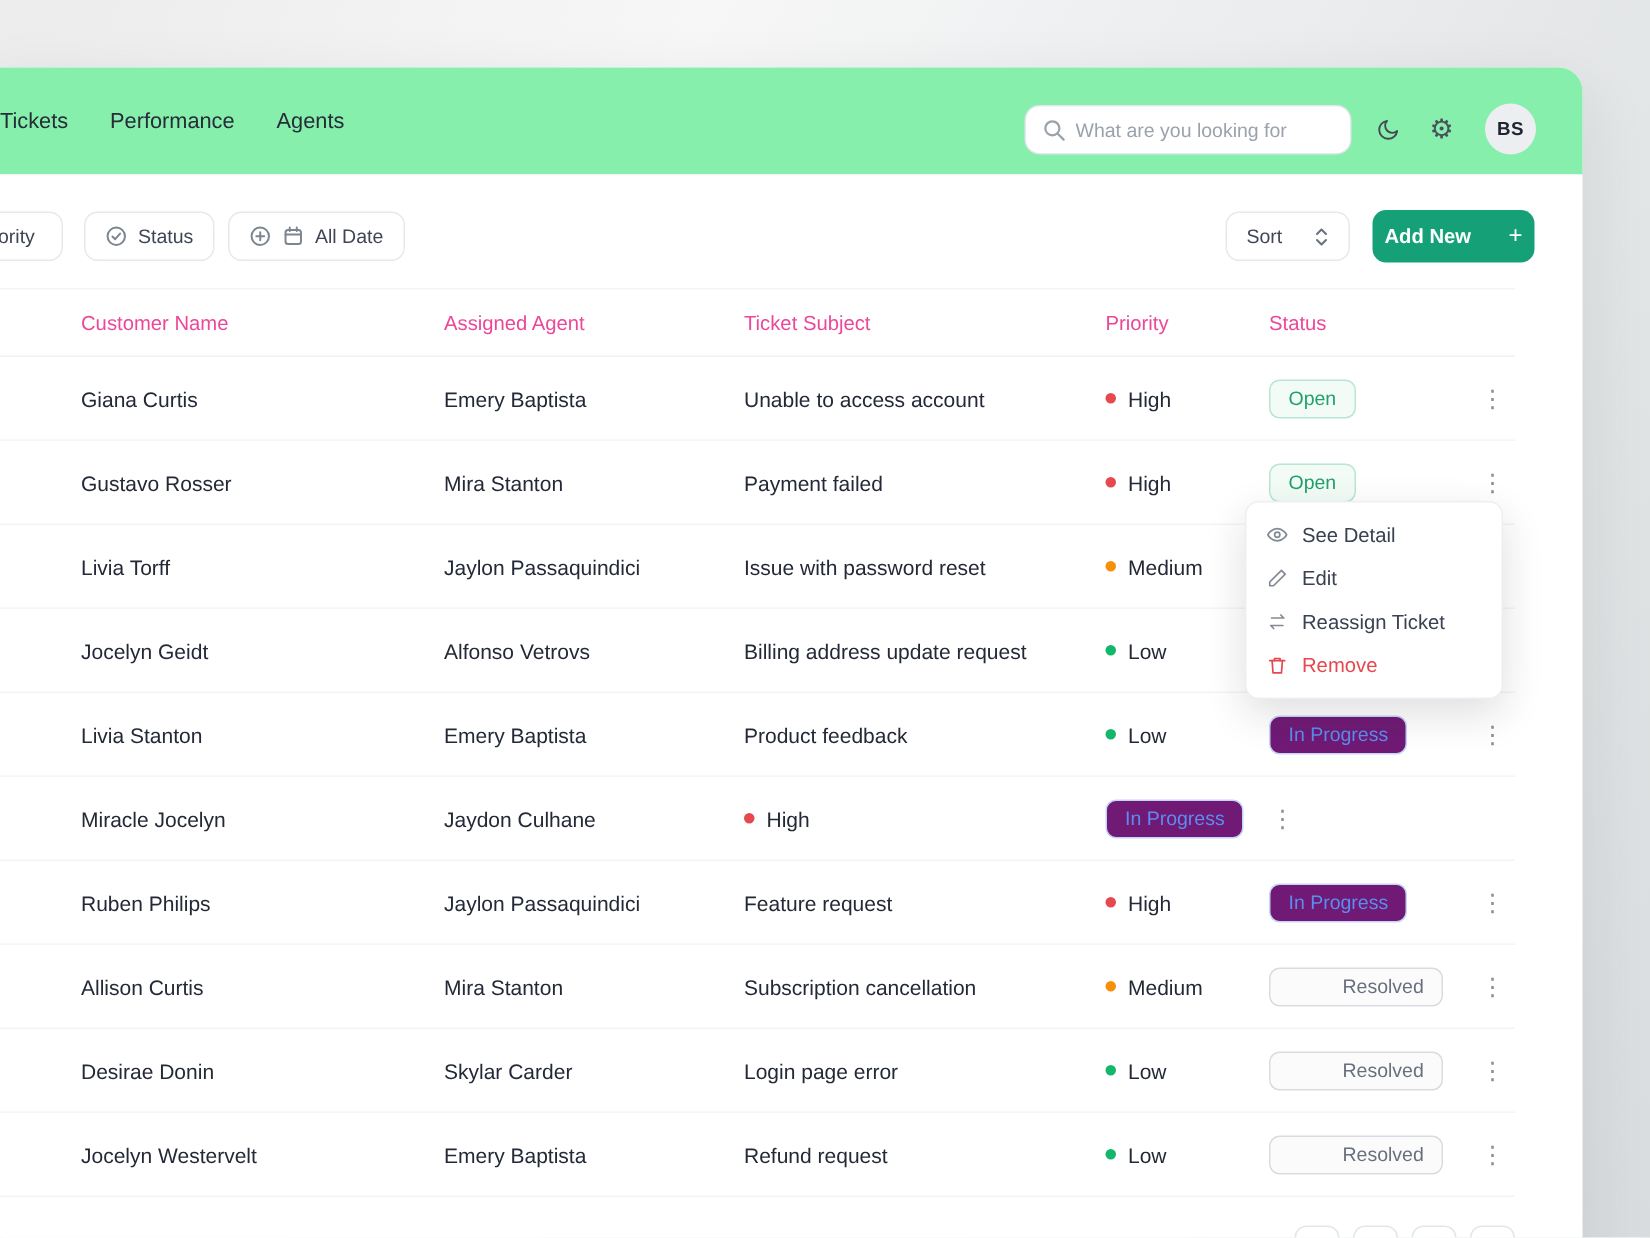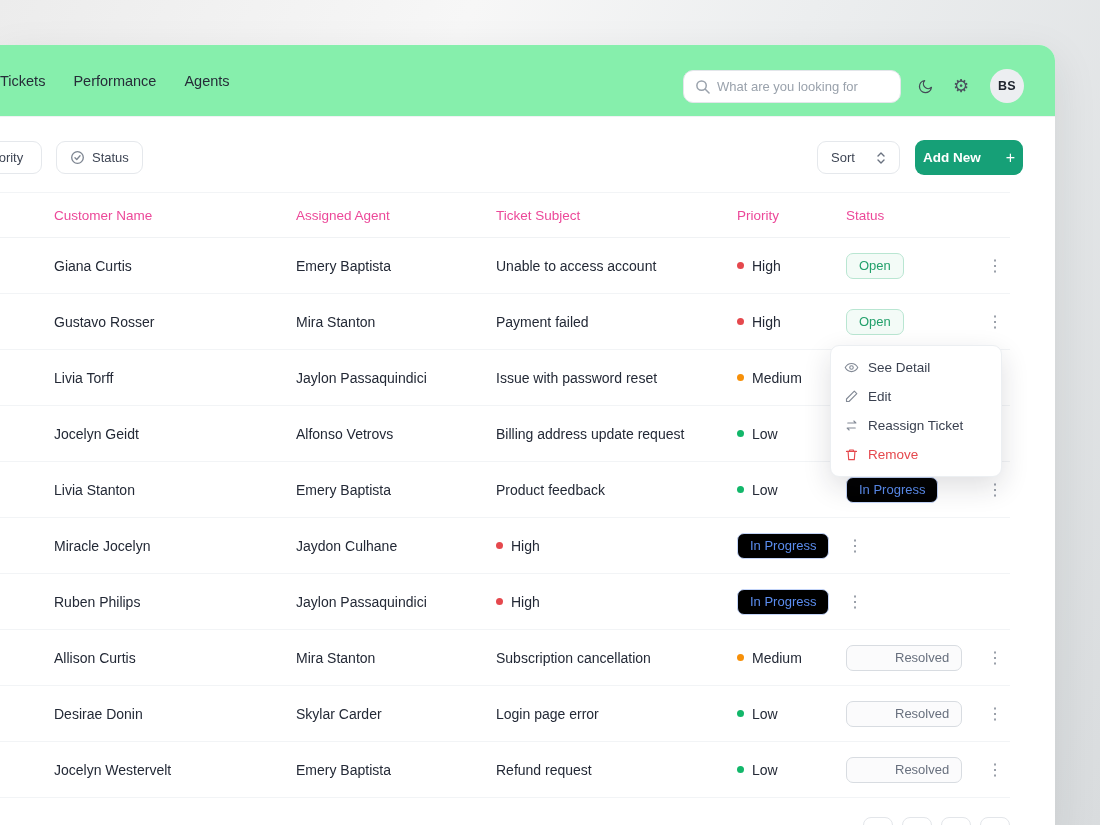--- a/index.html
+++ b/index.html
@@ -72,26 +72,26 @@
   .priority-cell { display:flex; align-items:center; }
   .dot { width:7px; height:7px; border-radius:50%; display:inline-block; margin-right:8px; }
   .dot-high   { background:#e5484d; }
   .dot-medium { background:#f79009; }
   .dot-low    { background:#12b76a; }
   .badge {
     display:inline-flex; align-items:center; height:26px; padding:0 12px;
     border-radius:7px; font-size:13px; border:1px solid; width:max-content;
   }
   .badge-open       { color:#22a06b; border-color:#b9e6d2; background:#f3fbf7; }
-  .badge-inprogress { color:#5b8def; border-color:#c3d4f8; background:#000000; }
+  .badge-inprogress { color:#5b8def; border-color:#c3d4f8; background:#701a75; }
   .badge-resolved   { color:#68707e; border-color:#d8dce1; background:#fbfbfc;padding-left:48px; }
   .kebab { color:#878e99; font-size:16px; cursor:pointer; width:18px; text-align:center; user-select:none; }
   
   .menu {
-    position:absolute; left:830px; top:300px; width:172px; background:#fff;
+    position:absolute; left:830px; top:289px; width:172px; background:#fff;
     border:1px solid #eceff2; border-radius:9px; padding:7px 0; z-index:5;
     box-shadow:0 10px 28px rgba(25,30,40,.14);
   }
   .menu-item { display:flex; align-items:center; gap:9px; height:29px; padding:0 13px;
     font-size:13.5px; color:#3a4150; cursor:pointer; }
   .menu-item svg { color:#838a96; flex:0 0 auto; }
   .menu-item.danger { color:#e5484d; }
   .menu-item.danger svg { color:#e5484d; }
   
   .pagination {
@@ -137,20 +137,31 @@
   </div>
 
   <div class="pill pill-status">
     <svg width="15" height="15" viewBox="0 0 16 16" fill="none" stroke="#7d8591" stroke-width="1.4" stroke-linecap="round" stroke-linejoin="round">
       <circle cx="8" cy="8" r="6.2"></circle>
         <path d="M5.3 8.2l1.9 1.9 3.5-4"></path>
     </svg>
     <span>Status</span>
   </div>
 
+  <div class="pill pill-date">
+    <svg width="15" height="15" viewBox="0 0 16 16" fill="none" stroke="#7d8591" stroke-width="1.4" stroke-linecap="round">
+      <circle cx="8" cy="8" r="6.2"></circle>
+        <path d="M8 5.2v5.6M5.2 8h5.6"></path>
+    </svg>
+    <svg width="15" height="15" viewBox="0 0 16 16" fill="none" stroke="#7d8591" stroke-width="1.4" stroke-linecap="round">
+      <rect x="2.5" y="3.5" width="11" height="10" rx="1.8"></rect>
+        <path d="M2.5 6.8h11M5.5 1.8v2.4M10.5 1.8v2.4"></path>
+    </svg>
+    <span>All Date</span>
+  </div>
 
   <div class="pill sort-btn">
     <span>Sort</span>
     <svg width="10" height="14" viewBox="0 0 10 14" fill="none" stroke="#6a7280" stroke-width="1.4" stroke-linecap="round" stroke-linejoin="round">
       <path d="M2 5l3-3 3 3"></path>
         <path d="M2 9l3 3 3-3"></path>
     </svg>
   </div>
 
   <button class="add-new">
@@ -247,20 +258,21 @@
       </span>
       <span>
         <span class="badge badge-inprogress">In Progress</span>
       </span>
       <span class="kebab">⋮</span>
     </div>
 
     <div class="grid-row row">
       <span>Ruben Philips</span>
       <span>Jaylon Passaquindici</span>
+      <span>Feature request</span>
       <span class="priority-cell">
         <span class="dot dot-high"></span>
         <span>High</span>
       </span>
       <span>
         <span class="badge badge-inprogress">In Progress</span>
       </span>
       <span class="kebab">⋮</span>
     </div>
 

